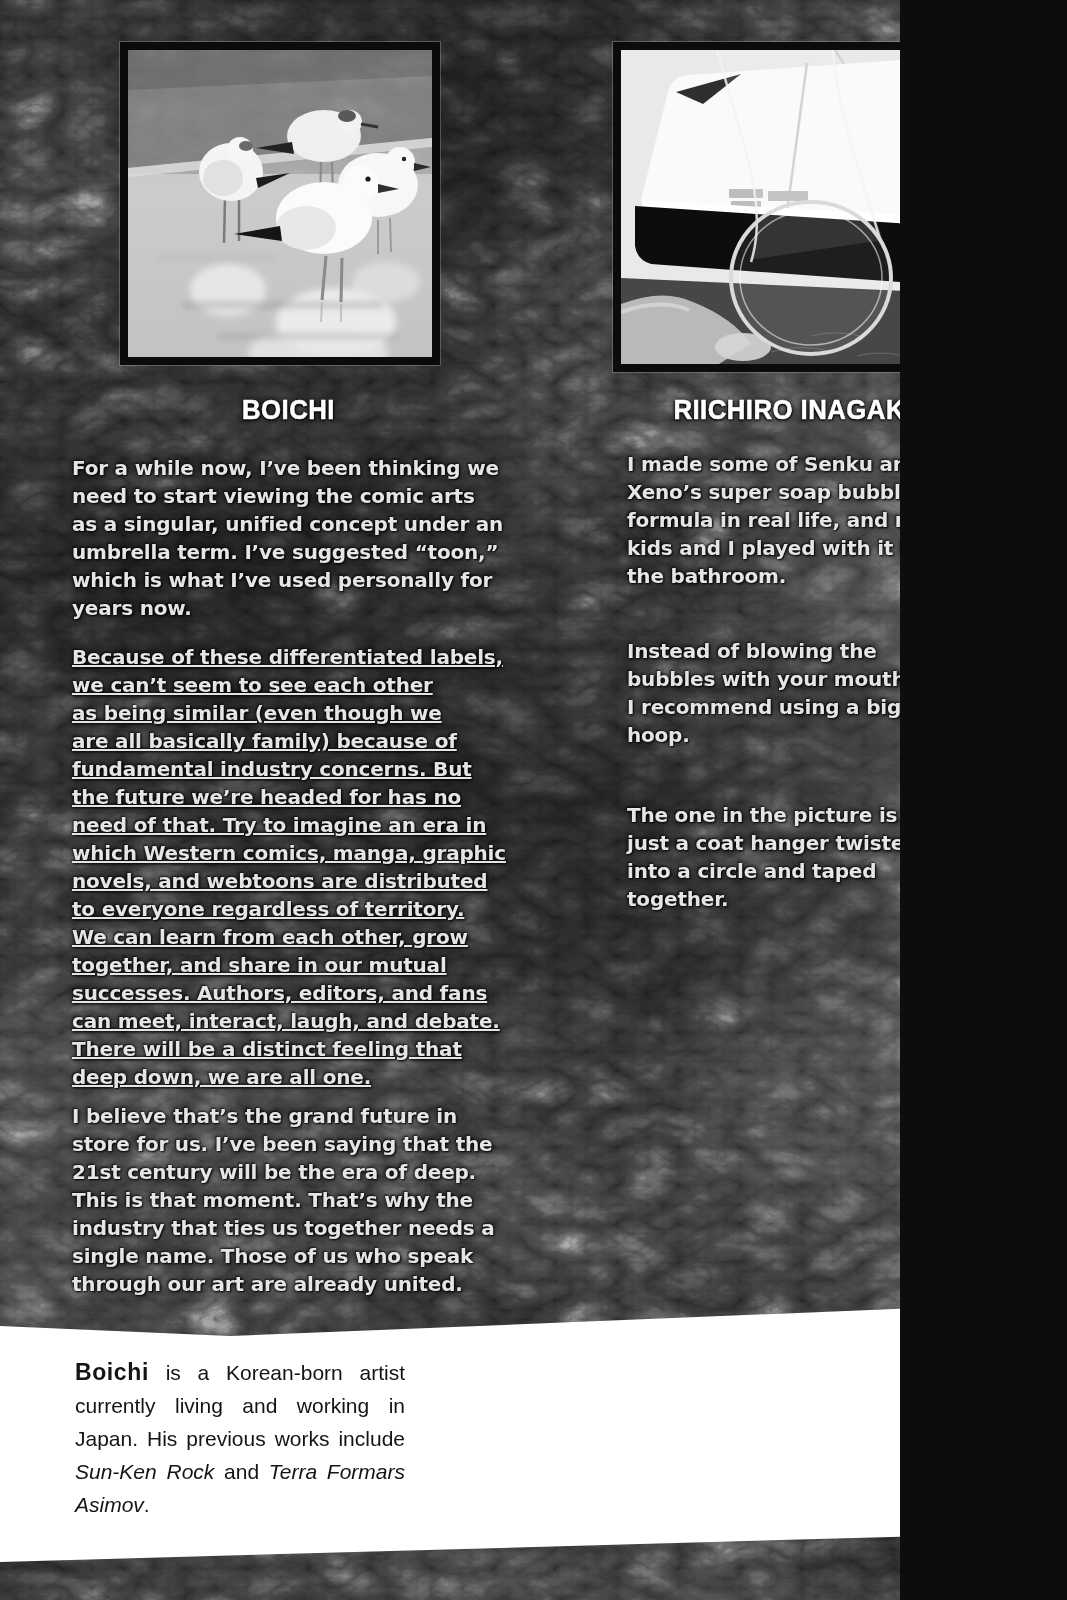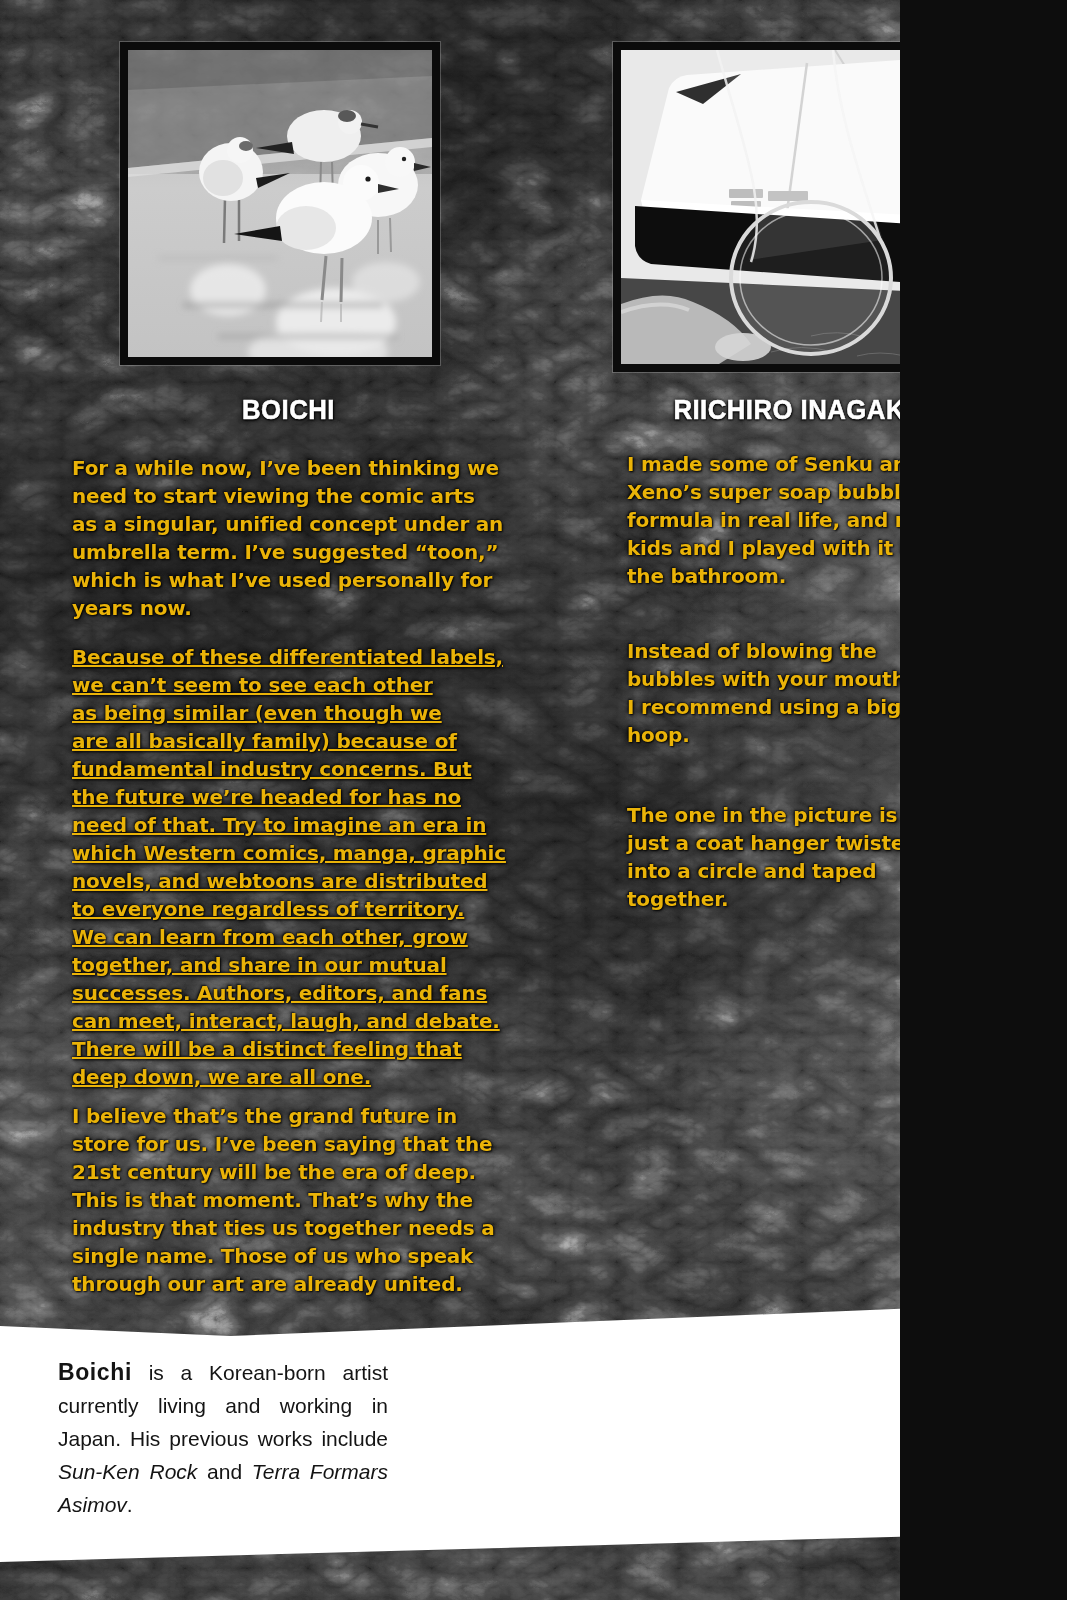--- a/index.html
+++ b/index.html
@@ -20,37 +20,37 @@
   .photo-left{left:120px;top:42px;width:304px;height:307px;}
   .photo-right{left:613px;top:42px;width:306px;height:314px;}
   .heading{position:absolute;margin:0;color:#fff;text-align:center;
     font-family:"Liberation Sans",sans-serif;font-weight:700;font-size:28px;line-height:34px;
     letter-spacing:0.5px;
     text-shadow:0 0 5px rgba(0,0,0,0.9), 1px 1px 2px #000, -1px 1px 2px #000;}
   .heading span{display:inline-block;transform:scaleX(0.92);transform-origin:50% 50%;
     -webkit-text-stroke:0.6px #fff;}
   .heading-left{left:78px;top:393px;width:420px;}
   .heading-right{left:633px;top:393px;width:320px;}
-  .col{position:absolute;color:#eab308;}
+  .col{position:absolute;color:#e5e5e5;}
   .col p{margin:0;font-weight:700;font-size:20px;line-height:28px;letter-spacing:-0.2px;
     white-space:pre-line;
     text-shadow:1px 1px 2px rgba(0,0,0,0.95), -1px -1px 2px rgba(0,0,0,0.7), 0 0 6px rgba(0,0,0,0.85);}
   .col-left{left:72px;top:454px;width:520px;}
   .col-right{left:627px;top:450px;width:430px;}
   .col-left .p1{margin-bottom:21px;}
   .col-left .p2{margin-bottom:11px;text-decoration:underline;}
   .col-right .p1{margin-bottom:47px;}
   .col-right .p2{margin-bottom:52px;}
   .col-right .p3{margin-bottom:36px;}
   .col-right .p4{margin-bottom:31px;}
   .bio-band{position:absolute;left:0;top:1290px;width:1067px;height:290px;background:#fff;
     clip-path:polygon(0px 36px, 230px 46px, 1067px 12px, 1067px 242px, 0px 272px);}
   .bio{position:absolute;margin:0;color:#141414;text-align:justify;
     font-family:"Liberation Sans",sans-serif;font-size:21px;line-height:33px;}
-  .bio-left{left:58px;top:66px;width:330px;}
+  .bio-left{left:75px;top:66px;width:330px;}
   .bio-right{left:625px;top:66px;width:330px;}
   .bio-name{font-weight:700;font-size:23px;letter-spacing:0.6px;}
   .it{font-style:italic;}
 </style>
 </head>
 <body>
 
 <div class="page">
 
   <svg class="rock" viewBox="0 0 1067 1600" preserveAspectRatio="none" aria-hidden="true">

